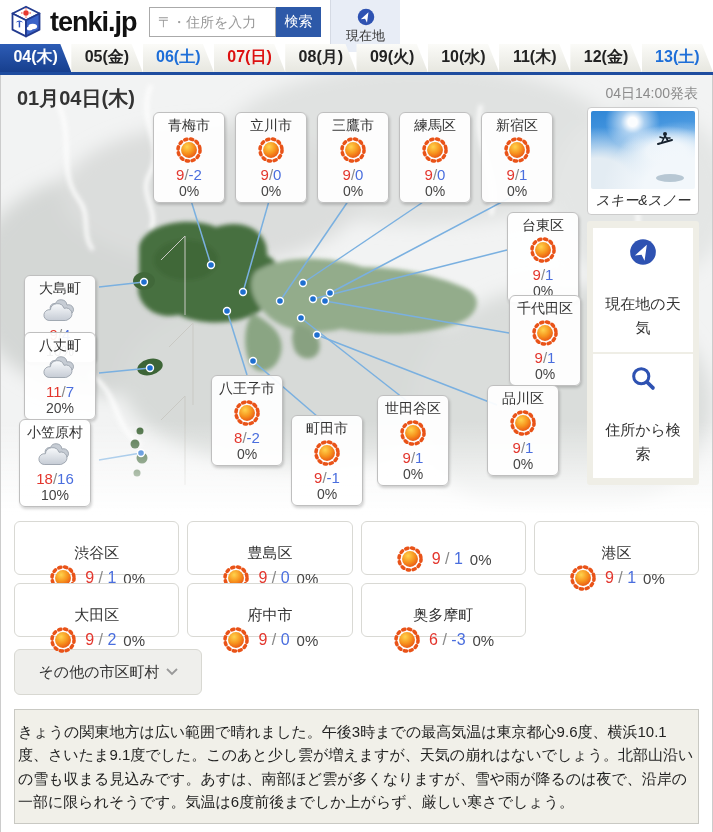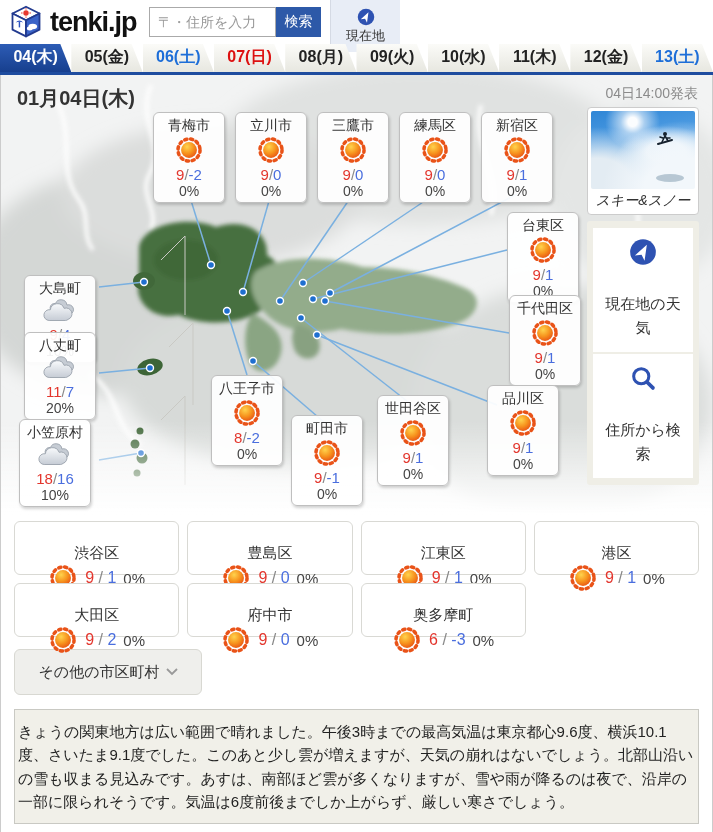--- a/index.html
+++ b/index.html
@@ -408,21 +408,20 @@
           <div class="lrow">
             <svg width="30" height="30" viewBox="0 0 34 34">
               <circle cx="17" cy="17" r="12.5" fill="none" stroke="#e95318" stroke-width="4" stroke-dasharray="2.5 4.2" stroke-linecap="round"></circle>
               <circle cx="17" cy="17" r="9" fill="url(#sg)"></circle>
             </svg>
             <span class="ltemp"><span class="hi">9</span> <span class="sl">/</span> <span class="lo">0</span></span>
             <span class="lpop">0%</span>
           </div>
         </div>
         <div class="lcard">
-          <div class="lname">江東区</div>
           <div class="lrow">
             <svg width="30" height="30" viewBox="0 0 34 34">
               <circle cx="17" cy="17" r="12.5" fill="none" stroke="#e95318" stroke-width="4" stroke-dasharray="2.5 4.2" stroke-linecap="round"></circle>
               <circle cx="17" cy="17" r="9" fill="url(#sg)"></circle>
             </svg>
             <span class="ltemp"><span class="hi">9</span> <span class="sl">/</span> <span class="lo">1</span></span>
             <span class="lpop">0%</span>
           </div>
         </div>
         <div class="lcard">

